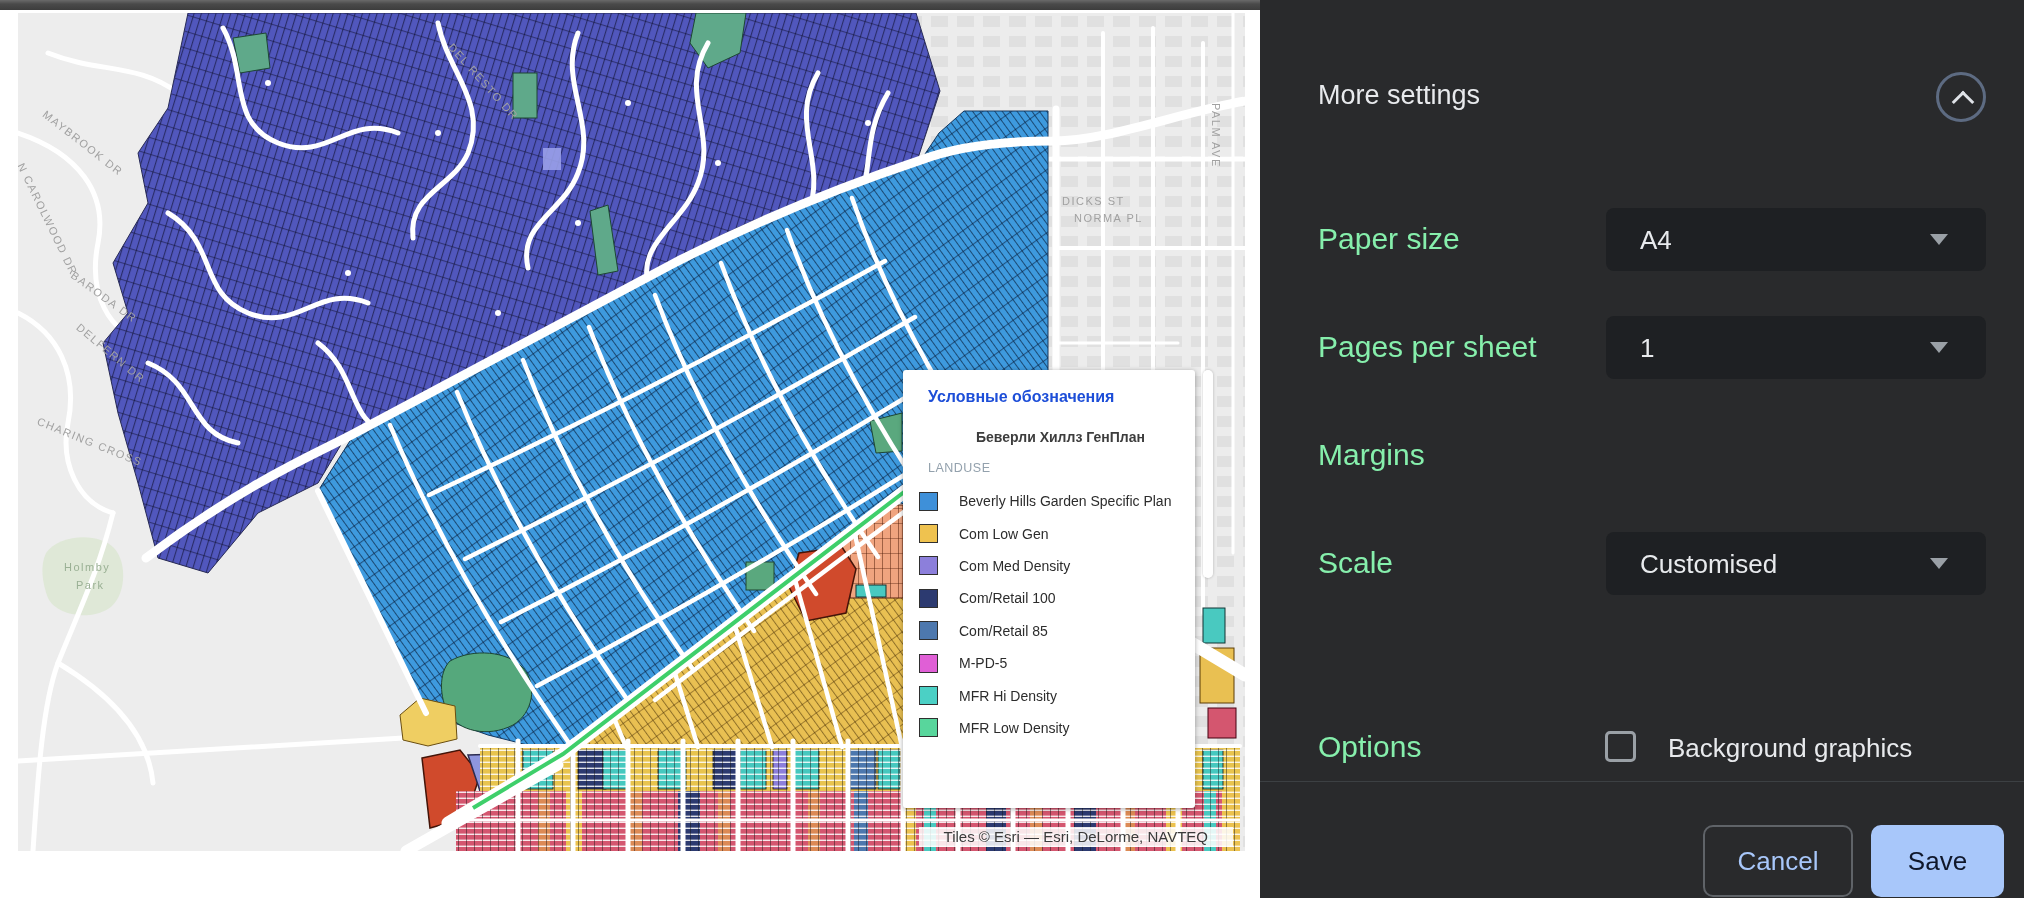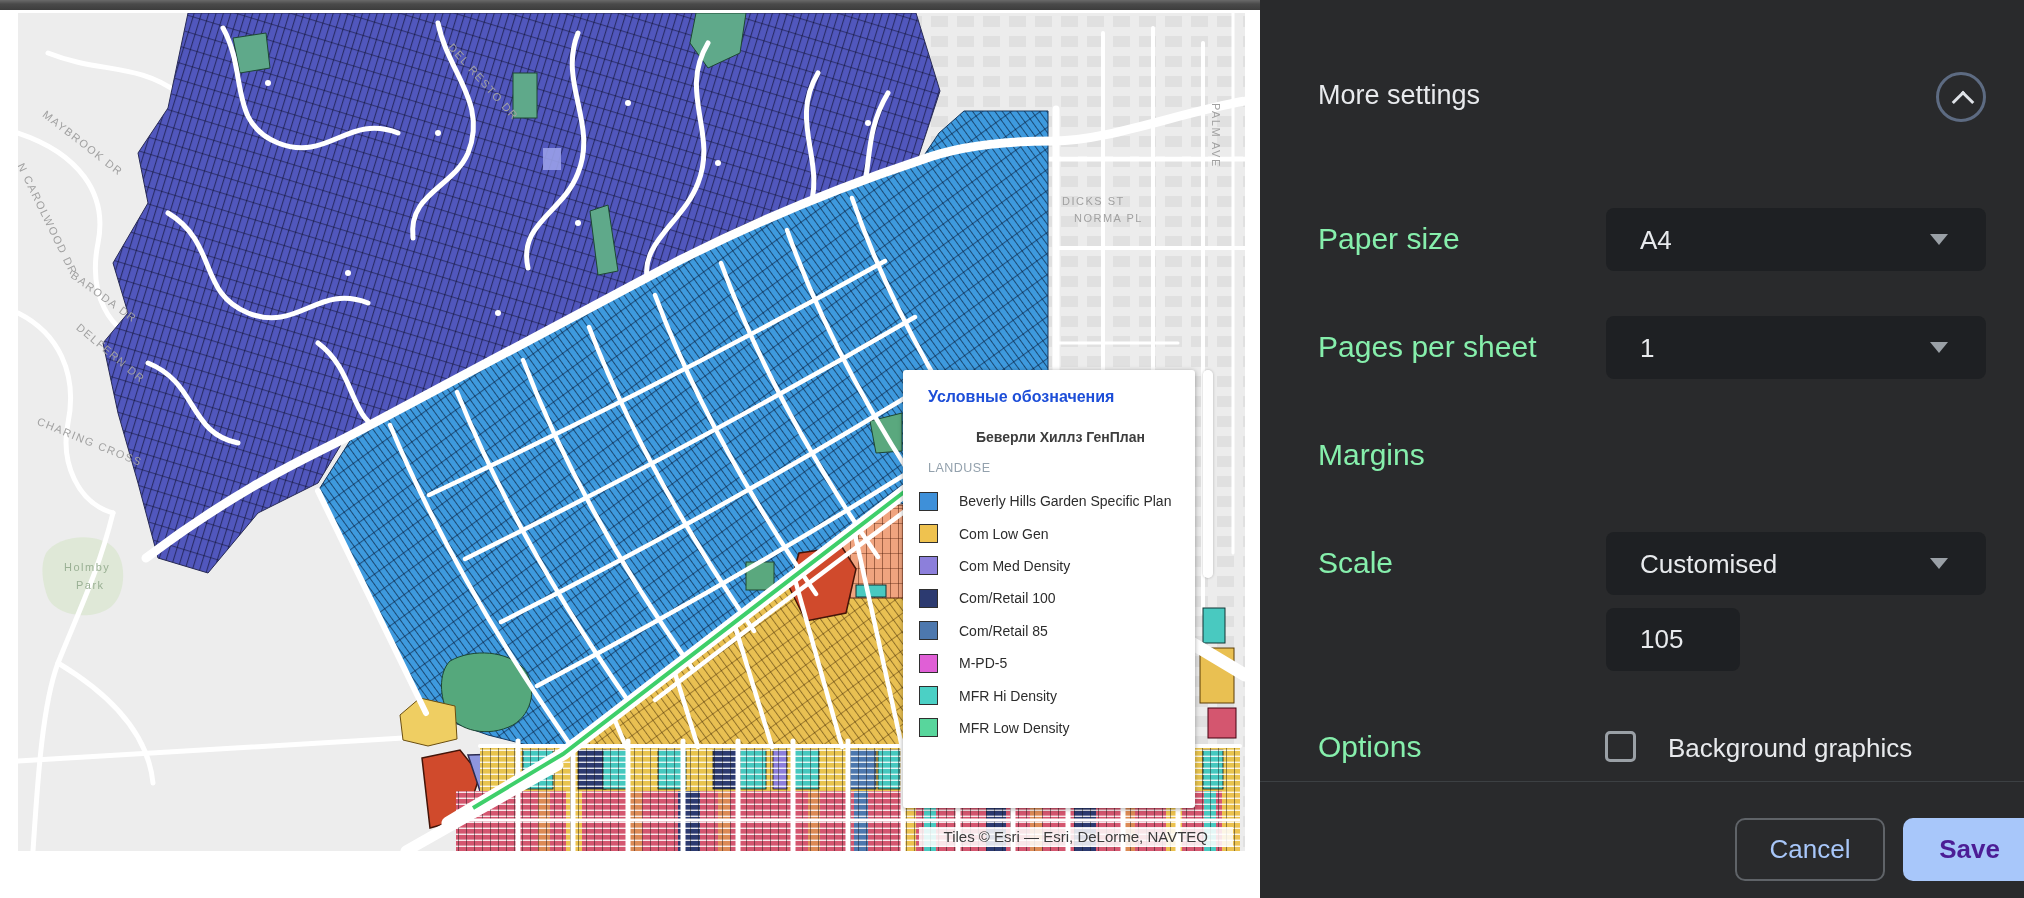--- a/index.html
+++ b/index.html
@@ -46,24 +46,24 @@
   .dropdown .caret{position:absolute;right:38px;top:26px;width:0;height:0;
                    border-left:9px solid transparent;border-right:9px solid transparent;
                    border-top:11px solid #9aa0a6;}
   .num-input{position:absolute;left:346px;top:608px;width:134px;height:63px;background:#1e2023;
              border:none;border-radius:8px;color:#e8eaed;font-size:26px;padding:0 0 0 34px;
              font-family:"Liberation Sans",sans-serif;box-sizing:border-box;outline:none;}
   .checkbox{position:absolute;left:345px;top:731px;width:31px;height:31px;border:3px solid #9aa0a6;
             border-radius:5px;box-sizing:border-box;cursor:pointer;}
   .cb-label{position:absolute;left:408px;top:733px;font-size:26px;color:#e8eaed;}
   .footer{position:absolute;left:0;top:781px;width:764px;height:117px;border-top:1px solid #3c4043;}
-  .btn{position:absolute;top:36px;height:63px;border-radius:10px;font-size:26px;
-       font-family:"Liberation Sans",sans-serif;cursor:pointer;font-weight:500;margin-left:32px;}
+  .btn{position:absolute;top:43px;height:72px;border-radius:10px;font-size:26px;
+       font-family:"Liberation Sans",sans-serif;cursor:pointer;font-weight:500;}
   .btn-cancel{left:443px;width:150px;background:transparent;border:2px solid #5f6368;color:#a8c7fa;}
-  .btn-save{left:611px;width:133px;background:#a8c7fa;border:none;color:#4c1d95;font-weight:bold;}
+  .btn-save{left:611px;width:133px;background:#a8c7fa;border:none;color:#0f172a;}
 </style>
 </head>
 <body>
 
 <div class="map-area">
   <div class="top-strip"></div>
 
   <div class="map-canvas">
     <svg width="1227" height="838" viewBox="0 0 1227 838">
       <defs>
@@ -348,21 +348,20 @@
     <span class="caret"></span>
   </div>
 
   <div class="p-label" style="top:438px">Margins</div>
 
   <div class="p-label" style="top:546px">Scale</div>
   <div class="dropdown" style="top:532px">
     <span class="val">Customised</span>
     <span class="caret"></span>
   </div>
-  <input class="num-input" type="text" value="105" style="">
 
   <div class="p-label" style="top:730px">Options</div>
   <div class="checkbox"></div>
   <div class="cb-label">Background graphics</div>
 
   <div class="footer">
     <button class="btn btn-cancel">Cancel</button>
     <button class="btn btn-save">Save</button>
   </div>
 </div>

